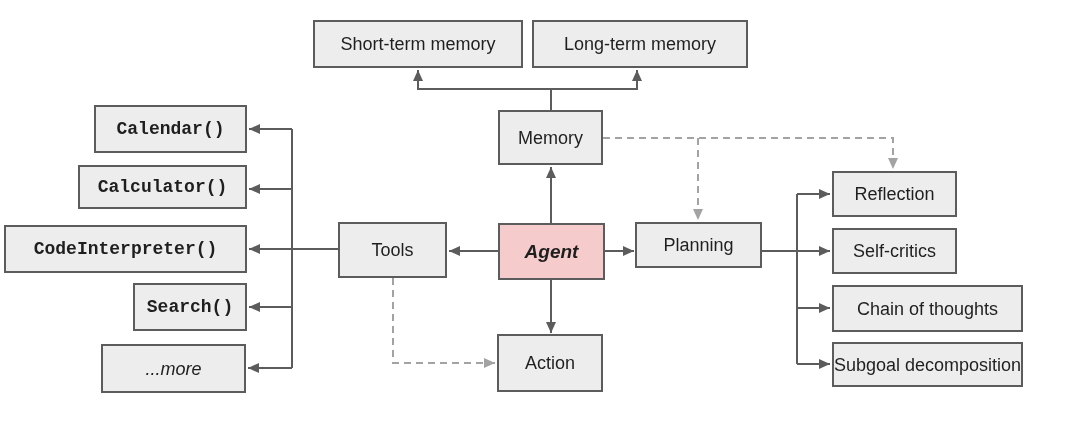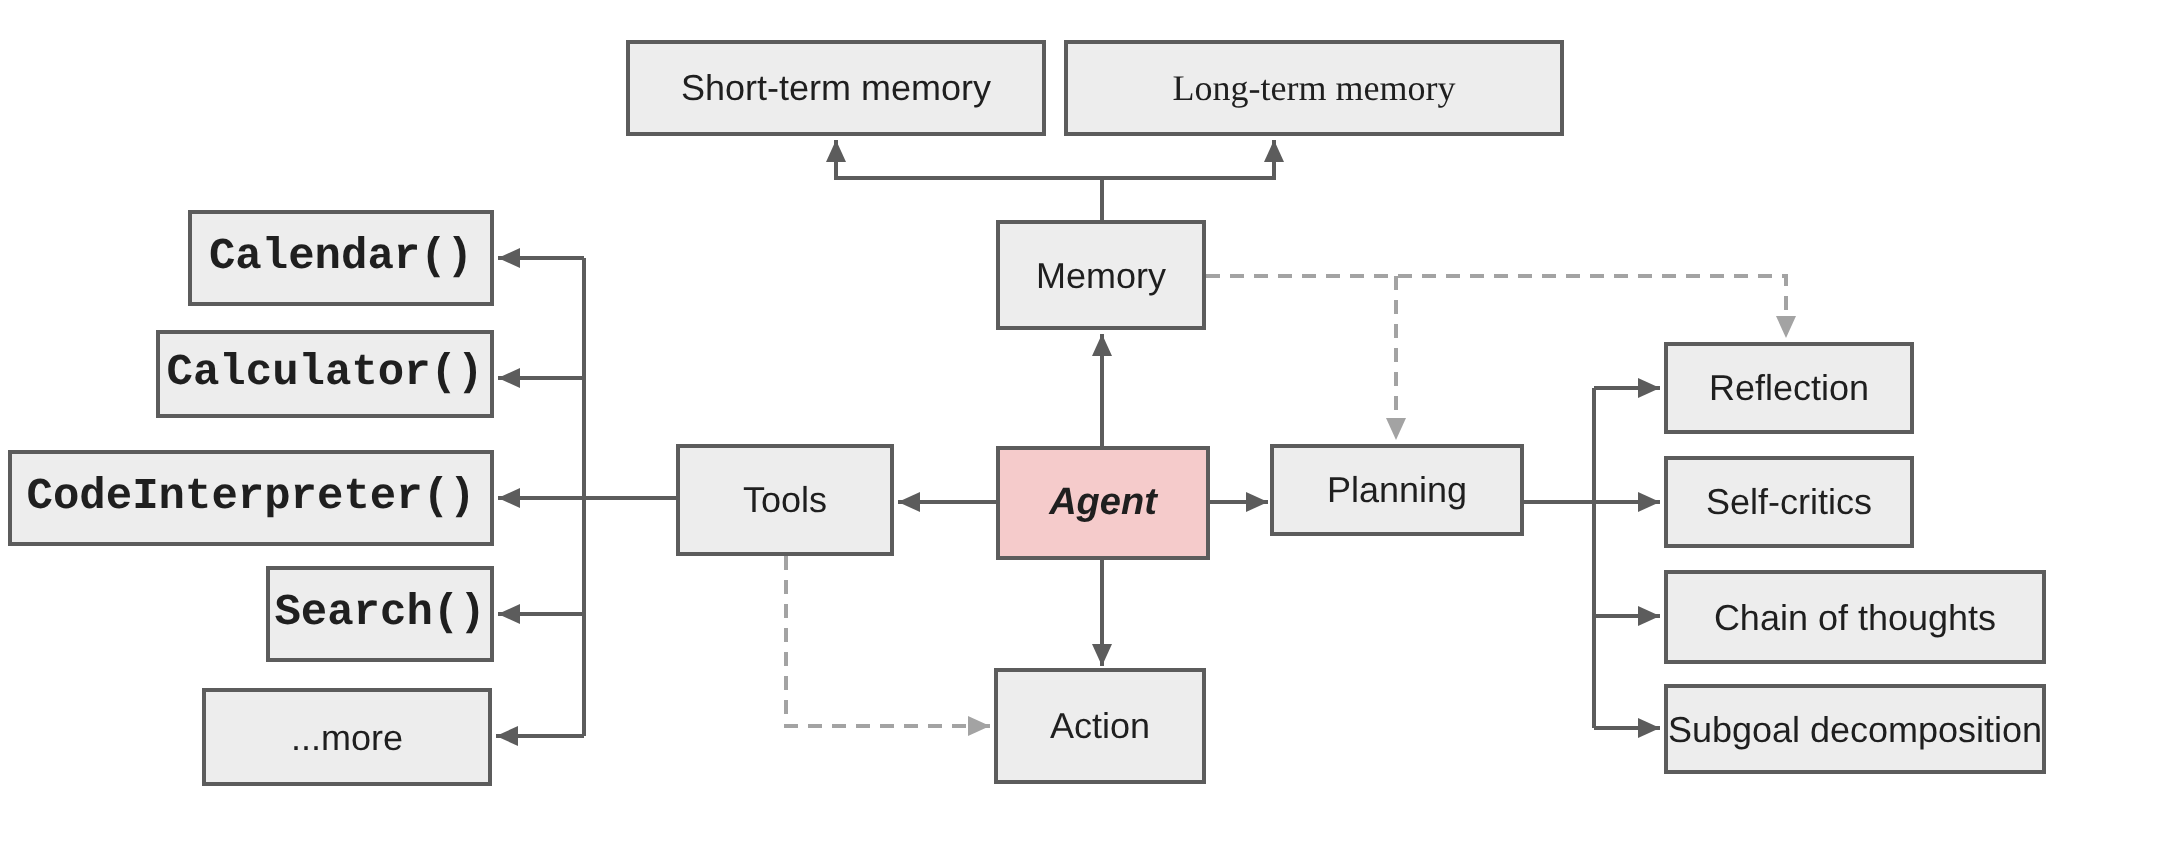--- a/index.html
+++ b/index.html
@@ -16,21 +16,21 @@
   .node{
     position:absolute;box-sizing:border-box;
     display:flex;align-items:center;justify-content:center;
     background:var(--node-fill,#ededed);
     border:2px solid var(--node-border,#5c5c5c);
     color:var(--text,#1f1f1f);
     font-size:18px;line-height:1;white-space:nowrap;
   }
   .node.mono{
     font-family:"Liberation Mono","DejaVu Sans Mono",monospace;
-    font-weight:bold;font-size:22px;
+    font-weight:bold;font-size:18px;
   }
   .node.agent{
     background:var(--agent-fill,#f5cbcb);
     font-weight:bold;font-size:19px;font-style:italic;
   }
 </style>
 </head>
 <body>
 
 <div class="canvas">
@@ -66,41 +66,41 @@
 
     <path class="edge" d="M762,251 H797 M797,194 V364"></path>
     <path class="edge" d="M797,194 H830" marker-end="url(#arrow-solid)"></path>
     <path class="edge" d="M797,251 H830" marker-end="url(#arrow-solid)"></path>
     <path class="edge" d="M797,308 H830" marker-end="url(#arrow-solid)"></path>
     <path class="edge" d="M797,364 H830" marker-end="url(#arrow-solid)"></path>
   </svg>
 
   <div class="node" style="left:313px;top:20px;width:210px;height:48px;">Short-term memory</div>
 
-  <div class="node" style="left:532px;top:20px;width:250px;height:48px;font-family:Liberation Serif, serif;">Long-term memory</div>
+  <div class="node" style="left:532px;top:20px;width:216px;height:48px;">Long-term memory</div>
 
   <div class="node" style="left:498px;top:110px;width:105px;height:55px;">Memory</div>
 
   <div class="node agent" style="left:498px;top:223px;width:107px;height:57px;">Agent</div>
 
   <div class="node" style="left:338px;top:222px;width:109px;height:56px;">Tools</div>
 
   <div class="node" style="left:635px;top:222px;width:127px;height:46px;">Planning</div>
 
   <div class="node" style="left:497px;top:334px;width:106px;height:58px;">Action</div>
 
   <div class="node mono" style="left:94px;top:105px;width:153px;height:48px;">Calendar()</div>
 
   <div class="node mono" style="left:78px;top:165px;width:169px;height:44px;">Calculator()</div>
 
   <div class="node mono" style="left:4px;top:225px;width:243px;height:48px;">CodeInterpreter()</div>
 
   <div class="node mono" style="left:133px;top:283px;width:114px;height:48px;">Search()</div>
 
-  <div class="node" style="left:101px;top:344px;width:145px;height:49px;">...more</div>
+  <div class="node" style="left:101px;top:344px;width:145px;height:49px;font-style:italic;">...more</div>
 
   <div class="node" style="left:832px;top:171px;width:125px;height:46px;">Reflection</div>
 
   <div class="node" style="left:832px;top:228px;width:125px;height:46px;">Self-critics</div>
 
   <div class="node" style="left:832px;top:285px;width:191px;height:47px;">Chain of thoughts</div>
 
   <div class="node" style="left:832px;top:342px;width:191px;height:45px;">Subgoal decomposition</div>
 
 </div>

